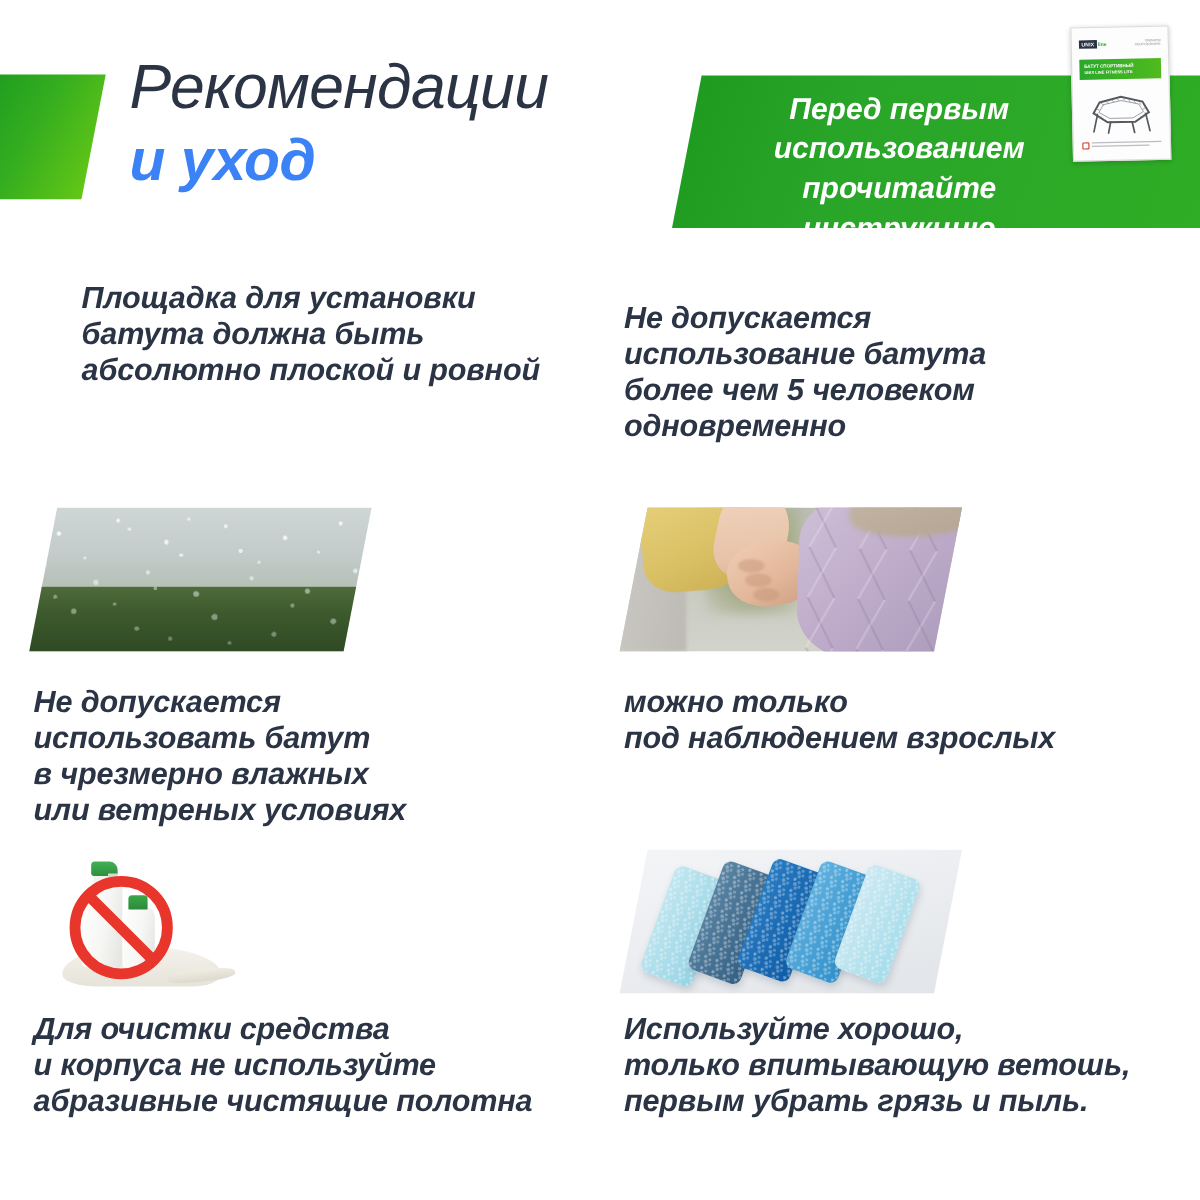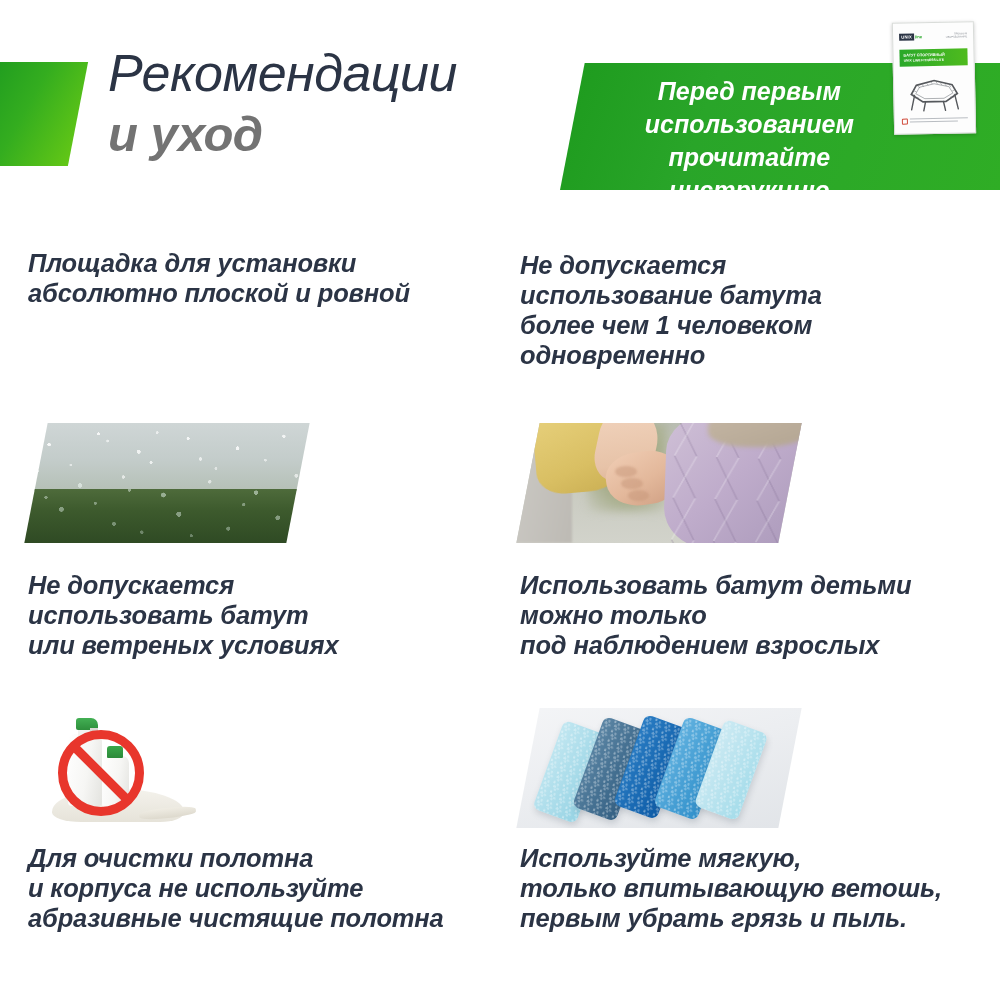--- a/index.html
+++ b/index.html
@@ -59,21 +59,21 @@
     color: #2b3445;
     white-space: nowrap;
   }
 
   .title-line-2 {
     font-size: 49px;
     line-height: 56px;
     font-style: italic;
     font-weight: 700;
     letter-spacing: -0.5px;
-    color: #737373;
+    color: #3b82f6;
     margin-top: 4px;
     white-space: nowrap;
   }
 
   
   .banner {
     position: absolute;
     right: 0;
     top: 63px;
     width: 440px;
@@ -481,29 +481,30 @@
       <div class="manual-foot">
         <div class="manual-foot-icon"></div>
         <div class="manual-foot-lines">
           <div class="manual-foot-line"></div>
           <div class="manual-foot-line" style="width:82%"></div>
         </div>
       </div>
     </div>
   </div>
 
-  <div class="col-left caption" style="top:248px;">
+  <div class="col-left caption" style="top:234px;margin-left:40px;">
     <span class="ln">Площадка для установки</span>
+    <span class="ln">батута должна быть</span>
     <span class="ln">абсолютно плоской и ровной</span>
   </div>
 
   <div class="col-right caption" style="top:250px;">
     <span class="ln">Не допускается</span>
     <span class="ln">использование батута</span>
-    <span class="ln">более чем 1 человеком</span>
+    <span class="ln">более чем 5 человеком</span>
     <span class="ln">одновременно</span>
   </div>
 
   <div class="photo" style="left:36px; top:423px; width:262px; height:120px;">
     <div class="ph-inner">
       <div class="rain-sky"></div>
       <div class="rain-grass"></div>
       <div class="rain-drops"></div>
       <div class="rain-drops2"></div>
     </div>
@@ -524,25 +525,25 @@
       <div class="hands-purple">
         <div class="hands-purple-quilt"></div>
       </div>
       <div class="hands-hood"></div>
     </div>
   </div>
 
   <div class="col-left caption" style="top:570px;">
     <span class="ln">Не допускается</span>
     <span class="ln">использовать батут</span>
+    <span class="ln">в чрезмерно влажных</span>
     <span class="ln">или ветреных условиях</span>
   </div>
 
   <div class="col-right caption" style="top:570px;">
-    <span class="ln">Использовать батут детьми</span>
     <span class="ln">можно только</span>
     <span class="ln">под наблюдением взрослых</span>
   </div>
 
   <div class="chem" style="left:40px; top:716px; width:150px; height:108px;">
     <div class="chem-bag"></div>
     <div class="chem-bag-strap"></div>
 
     <div class="bottle" style="left:28px; top:18px; width:34px; height:72px;"></div>
     <div class="bottle-neck" style="left:38px; top:10px; width:13px; height:12px;"></div>
@@ -561,24 +562,24 @@
       <div class="towel-bg"></div>
       <div class="towel" style="left:14%;  top:14%; width:15%; height:78%; background:linear-gradient(100deg,#c2e7f1,#96d3e4);"></div>
       <div class="towel" style="left:27%; top:11%; width:15%; height:80%; background:linear-gradient(100deg,#5c86a5,#335f82);"></div>
       <div class="towel" style="left:40%; top:9%;  width:15%; height:80%; background:linear-gradient(100deg,#2a7dc4,#0d5ba6);"></div>
       <div class="towel" style="left:53%; top:11%; width:15%; height:79%; background:linear-gradient(100deg,#62b2e0,#2f8fca);"></div>
       <div class="towel" style="left:66%; top:13%; width:15%; height:77%; background:linear-gradient(100deg,#cdeaf3,#a4dcea);"></div>
     </div>
   </div>
 
   <div class="col-left caption" style="top:843px;">
-    <span class="ln">Для очистки полотна</span>
+    <span class="ln">Для очистки средства</span>
     <span class="ln">и корпуса не используйте</span>
     <span class="ln">абразивные чистящие полотна</span>
   </div>
 
   <div class="col-right caption" style="top:843px;">
-    <span class="ln">Используйте мягкую,</span>
+    <span class="ln">Используйте хорошо,</span>
     <span class="ln">только впитывающую ветошь,</span>
     <span class="ln">первым убрать грязь и пыль.</span>
   </div>
 
 </div>
 
 </body></html>

